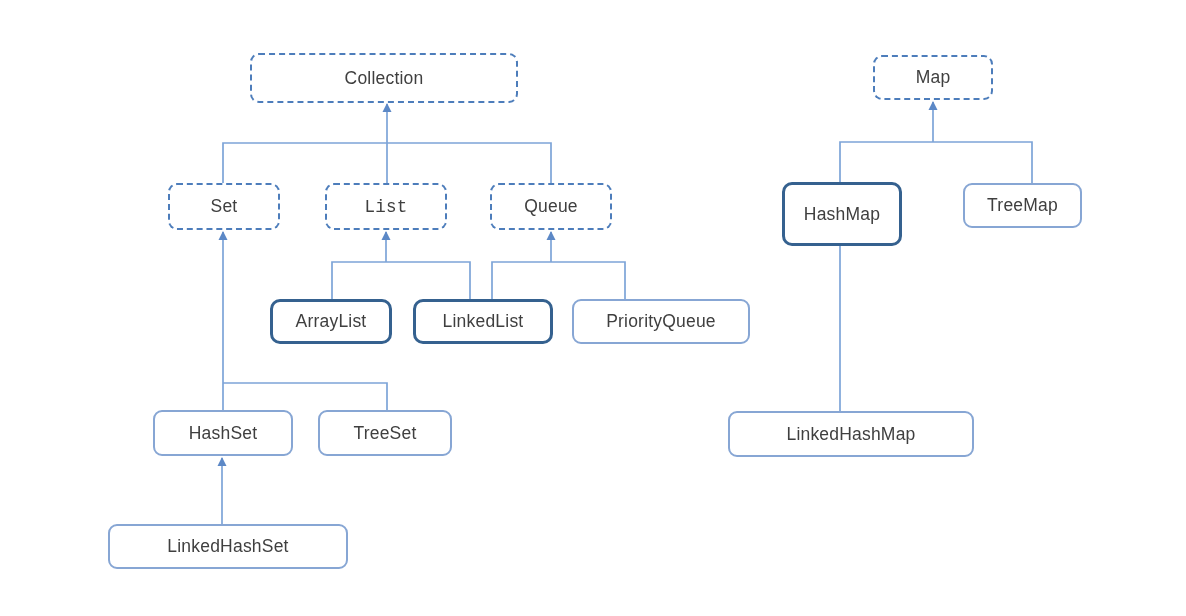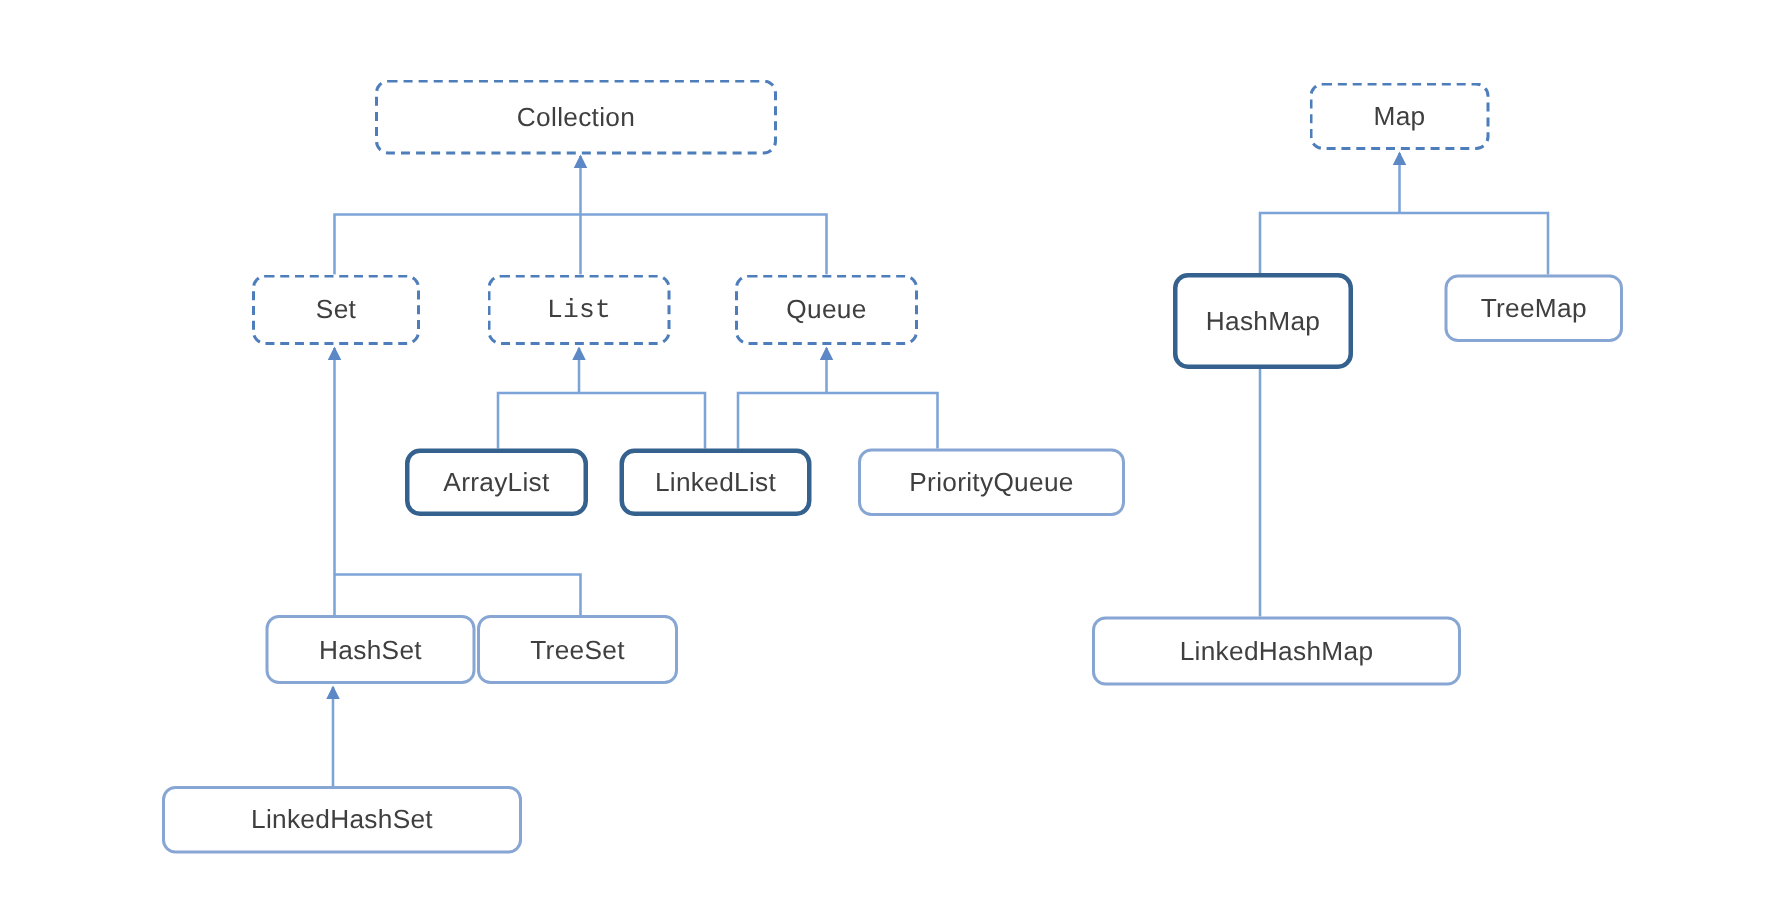--- a/index.html
+++ b/index.html
@@ -73,22 +73,22 @@
       <polyline points="840,183 840,142 1032,142 1032,183" fill="none" stroke="#7da4d8" stroke-width="1.7"></polyline>
       <polyline points="840,411 840,232" fill="none" stroke="#7da4d8" stroke-width="1.7"></polyline>
       <polygon points="840,231 835.5,240 844.5,240" fill="#5c88c6"></polygon>
     </svg>
 
 <div class="node dashed" style="left: 250px; top: 53px; width: 268px; height: 50px; border-color: rgb(77, 125, 187); color: rgb(63, 63, 63); background: rgb(255, 255, 255);">Collection</div>
     <div class="node dashed" style="left: 168px; top: 183px; width: 112px; height: 47px; border-color: rgb(77, 125, 187); color: rgb(63, 63, 63); background: rgb(255, 255, 255);">Set</div>
     <div class="node dashed" style="left: 325px; top: 183px; width: 122px; height: 47px; border-color: rgb(77, 125, 187); color: rgb(63, 63, 63); background: rgb(255, 255, 255); font-family: Liberation Mono, monospace;">List</div>
     <div class="node dashed" style="left: 490px; top: 183px; width: 122px; height: 47px; border-color: rgb(77, 125, 187); color: rgb(63, 63, 63); background: rgb(255, 255, 255);">Queue</div>
     <div class="node thick" style="left: 270px; top: 299px; width: 122px; height: 45px; border-color: rgb(53, 97, 143); color: rgb(63, 63, 63); background: rgb(255, 255, 255);">ArrayList</div>
-    <div class="node thick" style="left: 413px; top: 299px; width: 128px; height: 45px; border-color: rgb(53, 97, 143); color: rgb(63, 63, 63); background: rgb(255, 255, 255);">LinkedList</div>
+    <div class="node thick" style="left: 413px; top: 299px; width: 140px; height: 45px; border-color: rgb(53, 97, 143); color: rgb(63, 63, 63); background: rgb(255, 255, 255);">LinkedList</div>
     <div class="node thin" style="left: 572px; top: 299px; width: 178px; height: 45px; border-color: rgb(135, 166, 212); color: rgb(63, 63, 63); background: rgb(255, 255, 255);">PriorityQueue</div>
-    <div class="node thin" style="left: 153px; top: 410px; width: 140px; height: 46px; border-color: rgb(135, 166, 212); color: rgb(63, 63, 63); background: rgb(255, 255, 255); margin-left: 24px;">HashSet</div>
+    <div class="node thin" style="left: 153px; top: 410px; width: 140px; height: 46px; border-color: rgb(135, 166, 212); color: rgb(63, 63, 63); background: rgb(255, 255, 255);">HashSet</div>
     <div class="node thin" style="left: 318px; top: 410px; width: 134px; height: 46px; border-color: rgb(135, 166, 212); color: rgb(63, 63, 63); background: rgb(255, 255, 255);">TreeSet</div>
     <div class="node thin" style="left: 108px; top: 524px; width: 240px; height: 45px; border-color: rgb(135, 166, 212); color: rgb(63, 63, 63); background: rgb(255, 255, 255);">LinkedHashSet</div>
     <div class="node dashed" style="left: 873px; top: 55px; width: 120px; height: 45px; border-color: rgb(77, 125, 187); color: rgb(63, 63, 63); background: rgb(255, 255, 255);">Map</div>
     <div class="node thick" style="left: 782px; top: 182px; width: 120px; height: 64px; border-color: rgb(53, 97, 143); color: rgb(63, 63, 63); background: rgb(255, 255, 255);">HashMap</div>
     <div class="node thin" style="left: 963px; top: 183px; width: 119px; height: 45px; border-color: rgb(135, 166, 212); color: rgb(63, 63, 63); background: rgb(255, 255, 255);">TreeMap</div>
     <div class="node thin" style="left: 728px; top: 411px; width: 246px; height: 46px; border-color: rgb(135, 166, 212); color: rgb(63, 63, 63); background: rgb(255, 255, 255);">LinkedHashMap</div>
   </div>
 
 </body></html>

